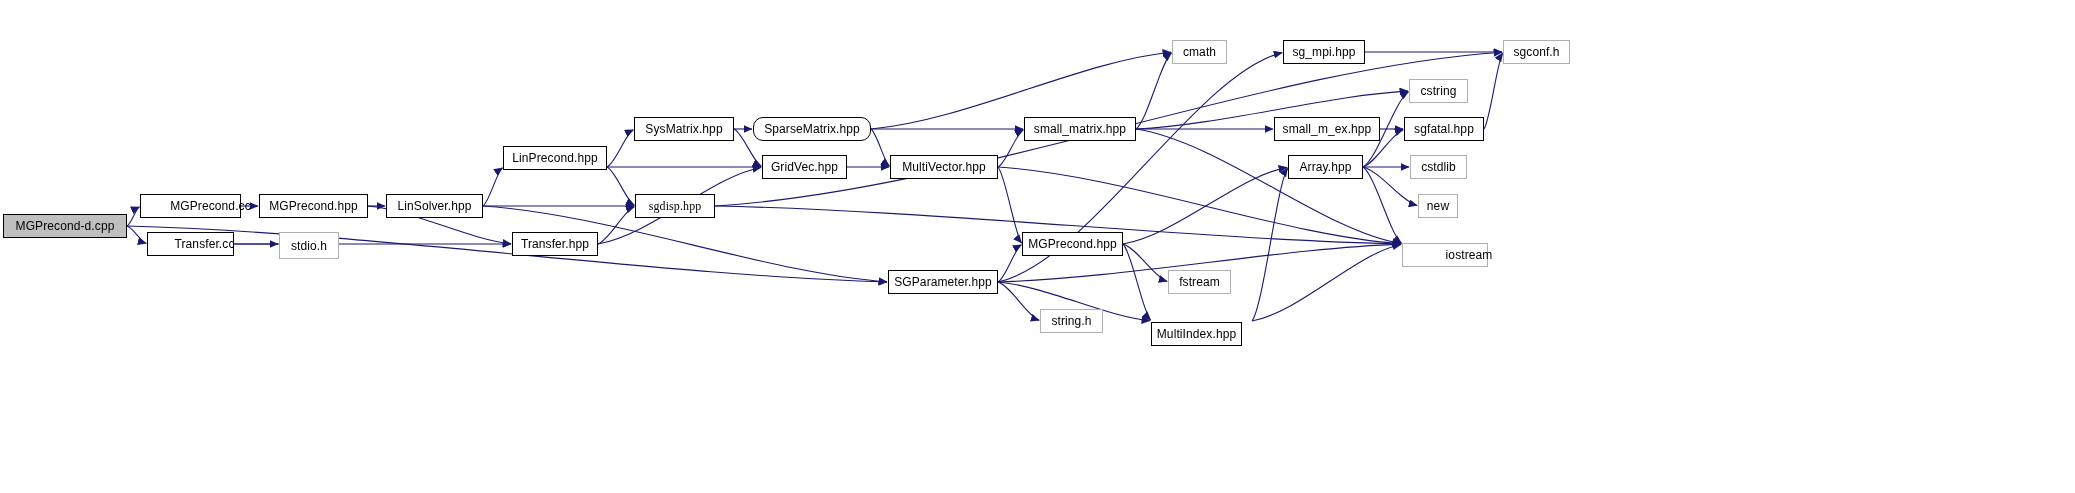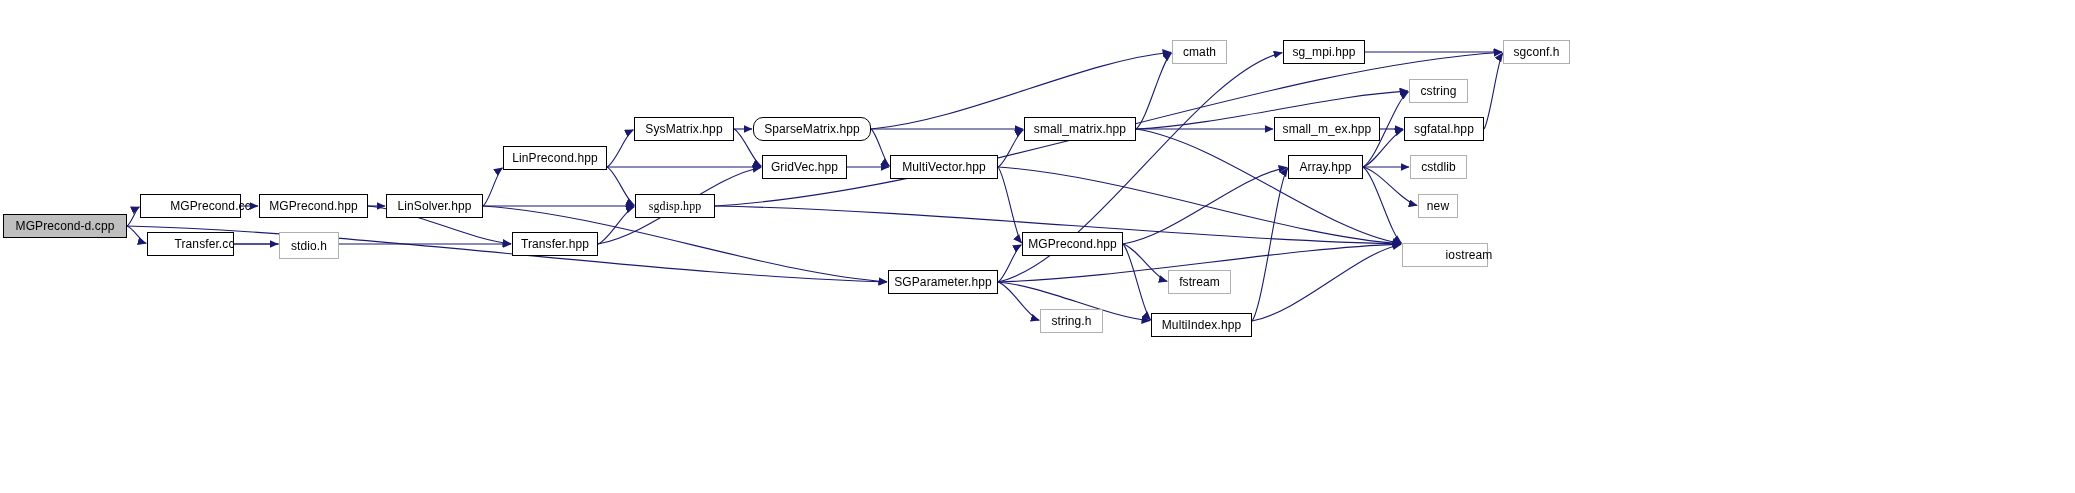--- a/index.html
+++ b/index.html
@@ -147,21 +147,21 @@
       </div>
       <div class="node sys" style="left: 1040px; top: 309px; width: 63px; height: 24px;">
         <span>string.h</span>
       </div>
       <div class="node hdr" style="left: 1024px; top: 117px; width: 112px; height: 24px;">
         <span>small_matrix.hpp</span>
       </div>
       <div class="node sys" style="left: 1168px; top: 270px; width: 63px; height: 24px;">
         <span>fstream</span>
       </div>
-      <div class="node hdr" style="left: 1151px; top: 313px; width: 101px; height: 24px;">
+      <div class="node hdr" style="left: 1151px; top: 322px; width: 91px; height: 24px;">
         <span>MultiIndex.hpp</span>
       </div>
       <div class="node sys" style="left: 1172px; top: 40px; width: 55px; height: 24px;">
         <span>cmath</span>
       </div>
       <div class="node hdr" style="left: 1283px; top: 40px; width: 82px; height: 24px;">
         <span>sg_mpi.hpp</span>
       </div>
       <div class="node hdr" style="left: 1274px; top: 117px; width: 106px; height: 24px;">
         <span>small_m_ex.hpp</span>

